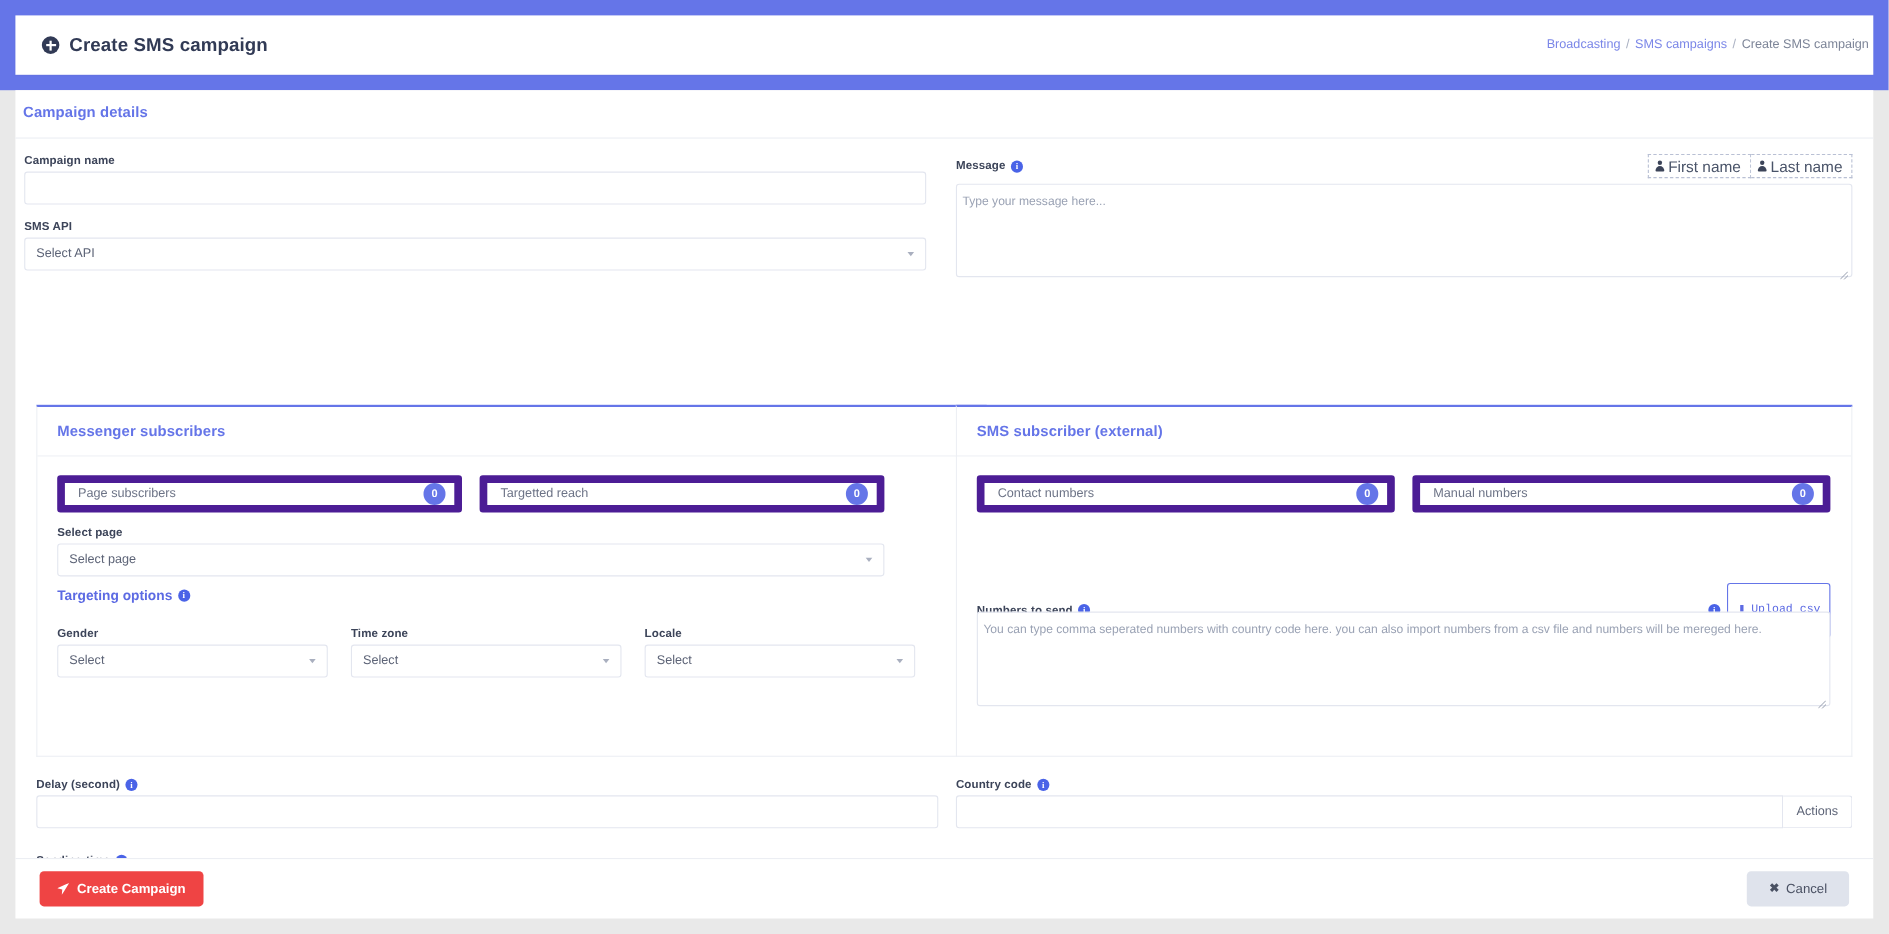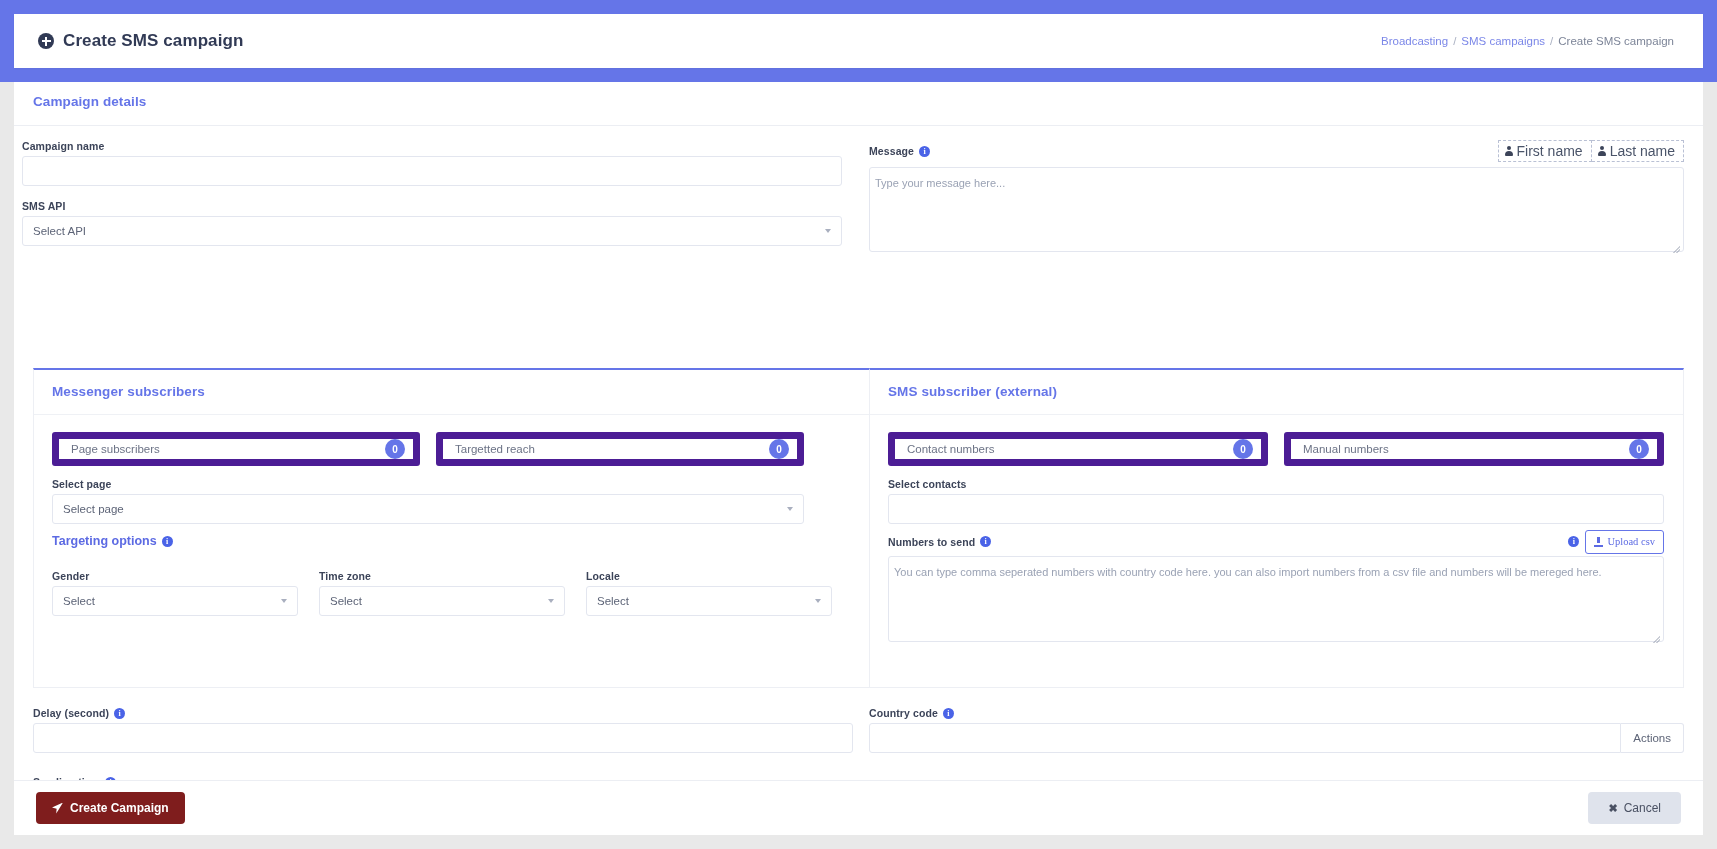--- a/index.html
+++ b/index.html
@@ -16,21 +16,21 @@
   .top-strip {
     position: absolute; left: 0; top: 0;
     width: 1717px; height: 82px;
     background: #6575e8;
   }
   .header-card {
     position: absolute; left: 14px; top: 14px;
     width: 1689px; height: 54px;
     background: #fff;
     display: flex; align-items: center;
-    padding: 0 29px 0 24px;
+    padding: 0 4px 0 24px;
     box-shadow: 0 1px 2px rgba(0,0,0,.05);
   }
   .header-title {
     display: flex; align-items: center; gap: 9px;
     font-size: 17px; font-weight: bold; color: #2f3murky;
     color: #313a55; letter-spacing: .1px;
   }
   .plus-circle {
     width: 16px; height: 16px; border-radius: 50%;
     background: #313a55; position: relative; flex: 0 0 auto;
@@ -89,21 +89,21 @@
   }
   .caret {
     position: absolute; right: 10px; top: 50%;
     width: 0; height: 0; transform: translateY(-50%);
     border-left: 3.5px solid transparent; border-right: 3.5px solid transparent;
     border-top: 4px solid #a9afbf;
   }
 
   
   .campaign-details { position: absolute; left: 0; top: 0; width: 1689px; }
-  .cd-title { position: absolute; left: 19px; top: 12px; text-align: right; }
+  .cd-title { position: absolute; left: 7px; top: 12px; text-align: right; }
   .cd-hr { position: absolute; left: 0; top: 43px; width: 1689px; height: 1px; background: #eceef3; }
 
   .cd-left  { position: absolute; left: 8px; top: 58px; width: 820px; }
   .cd-right { position: absolute; left: 855px; top: 58px; width: 815px; }
 
   .mt4 { margin-top: 4px; }
 
   
   .msg-head { display: flex; align-items: center; }
   .token-group { margin-left: auto; display: flex; }
@@ -158,23 +158,23 @@
   .stat-badge {
     margin-left: auto; min-width: 20px; height: 20px; border-radius: 50%;
     background: #6575e8; color: #fff; font-size: 10px; font-weight: bold;
     display: flex; align-items: center; justify-content: center;
   }
 
   .targeting-title { font-size: 12.5px; color: #5c6ae3; font-weight: bold; display: flex; align-items: center; gap: 5px; }
 
   .upload-btn {
     border: 1px solid #6575e8; border-radius: 3px; background: #fff;
-    color: #5c6ae3; font-size: 10.5px; padding: 5px 8px;
+    color: #5c6ae3; font-size: 10.5px; padding: 18px 8px;
     display: flex; align-items: center; gap: 4px; line-height: 1.1;
-    font-family: Liberation Serif, serif;
+    font-family: Liberation Mono, monospace;
   }
   .upload-ico {
     width: 9px; height: 10px; position: relative; display: inline-block; flex: 0 0 auto;
   }
   .upload-ico:before {
     content: ""; position: absolute; left: 3px; top: 0; width: 3px; height: 6px; background: #5c6ae3;
   }
   .upload-ico:after {
     content: ""; position: absolute; left: 0; bottom: 0; width: 9px; height: 2px; background: #5c6ae3;
   }
@@ -204,21 +204,21 @@
   .toggle-label { font-size: 11px; color: #3c4459; }
 
   
   .footer {
     position: absolute; left: 14px; top: 780px;
     width: 1689px; height: 55px; background: #fff;
     border-top: 1px solid #eceef3;
     display: flex; align-items: center; padding: 0 22px;
   }
   .btn-primary {
-    background: #7f1d1d; color: #fff; border: none; border-radius: 4px;
+    background: #ef4444; color: #fff; border: none; border-radius: 4px;
     font-size: 12px; font-weight: bold; padding: 9px 16px;
     display: flex; align-items: center; gap: 7px;
     font-family: "Liberation Sans", sans-serif; cursor: pointer;
   }
   .plane-ico {
     width: 11px; height: 11px; flex: 0 0 auto;
     background: #fff;
     clip-path: polygon(100% 0, 0 45%, 42% 56%, 38% 100%, 57% 70%, 100% 0);
   }
   .btn-cancel {
@@ -348,26 +348,20 @@
 
       <div class="stat-box" style="left:18px; top:62px; width:380px;">
         <span>Contact numbers</span>
         <span class="stat-badge">0</span>
       </div>
       <div class="stat-box" style="left:414px; top:62px; width:380px;">
         <span>Manual numbers</span>
         <span class="stat-badge">0</span>
       </div>
 
-      <div style="position:absolute;left:18px;top:108px;width:776px;">
-        <div class="field-label">Select contacts</div>
-        <div class="mt4">
-          <input class="input" type="text" style="">
-        </div>
-      </div>
 
       <div style="position:absolute;left:18px;top:160px;width:776px;display:flex;align-items:center;">
         <div class="field-label">
           <span>Numbers to send</span>
           <i class="info-i">i</i>
         </div>
         <div style="margin-left:auto;display:flex;align-items:center;gap:6px;">
           <i class="info-i">i</i>
           <button class="upload-btn">
             <span class="upload-ico"></span>

